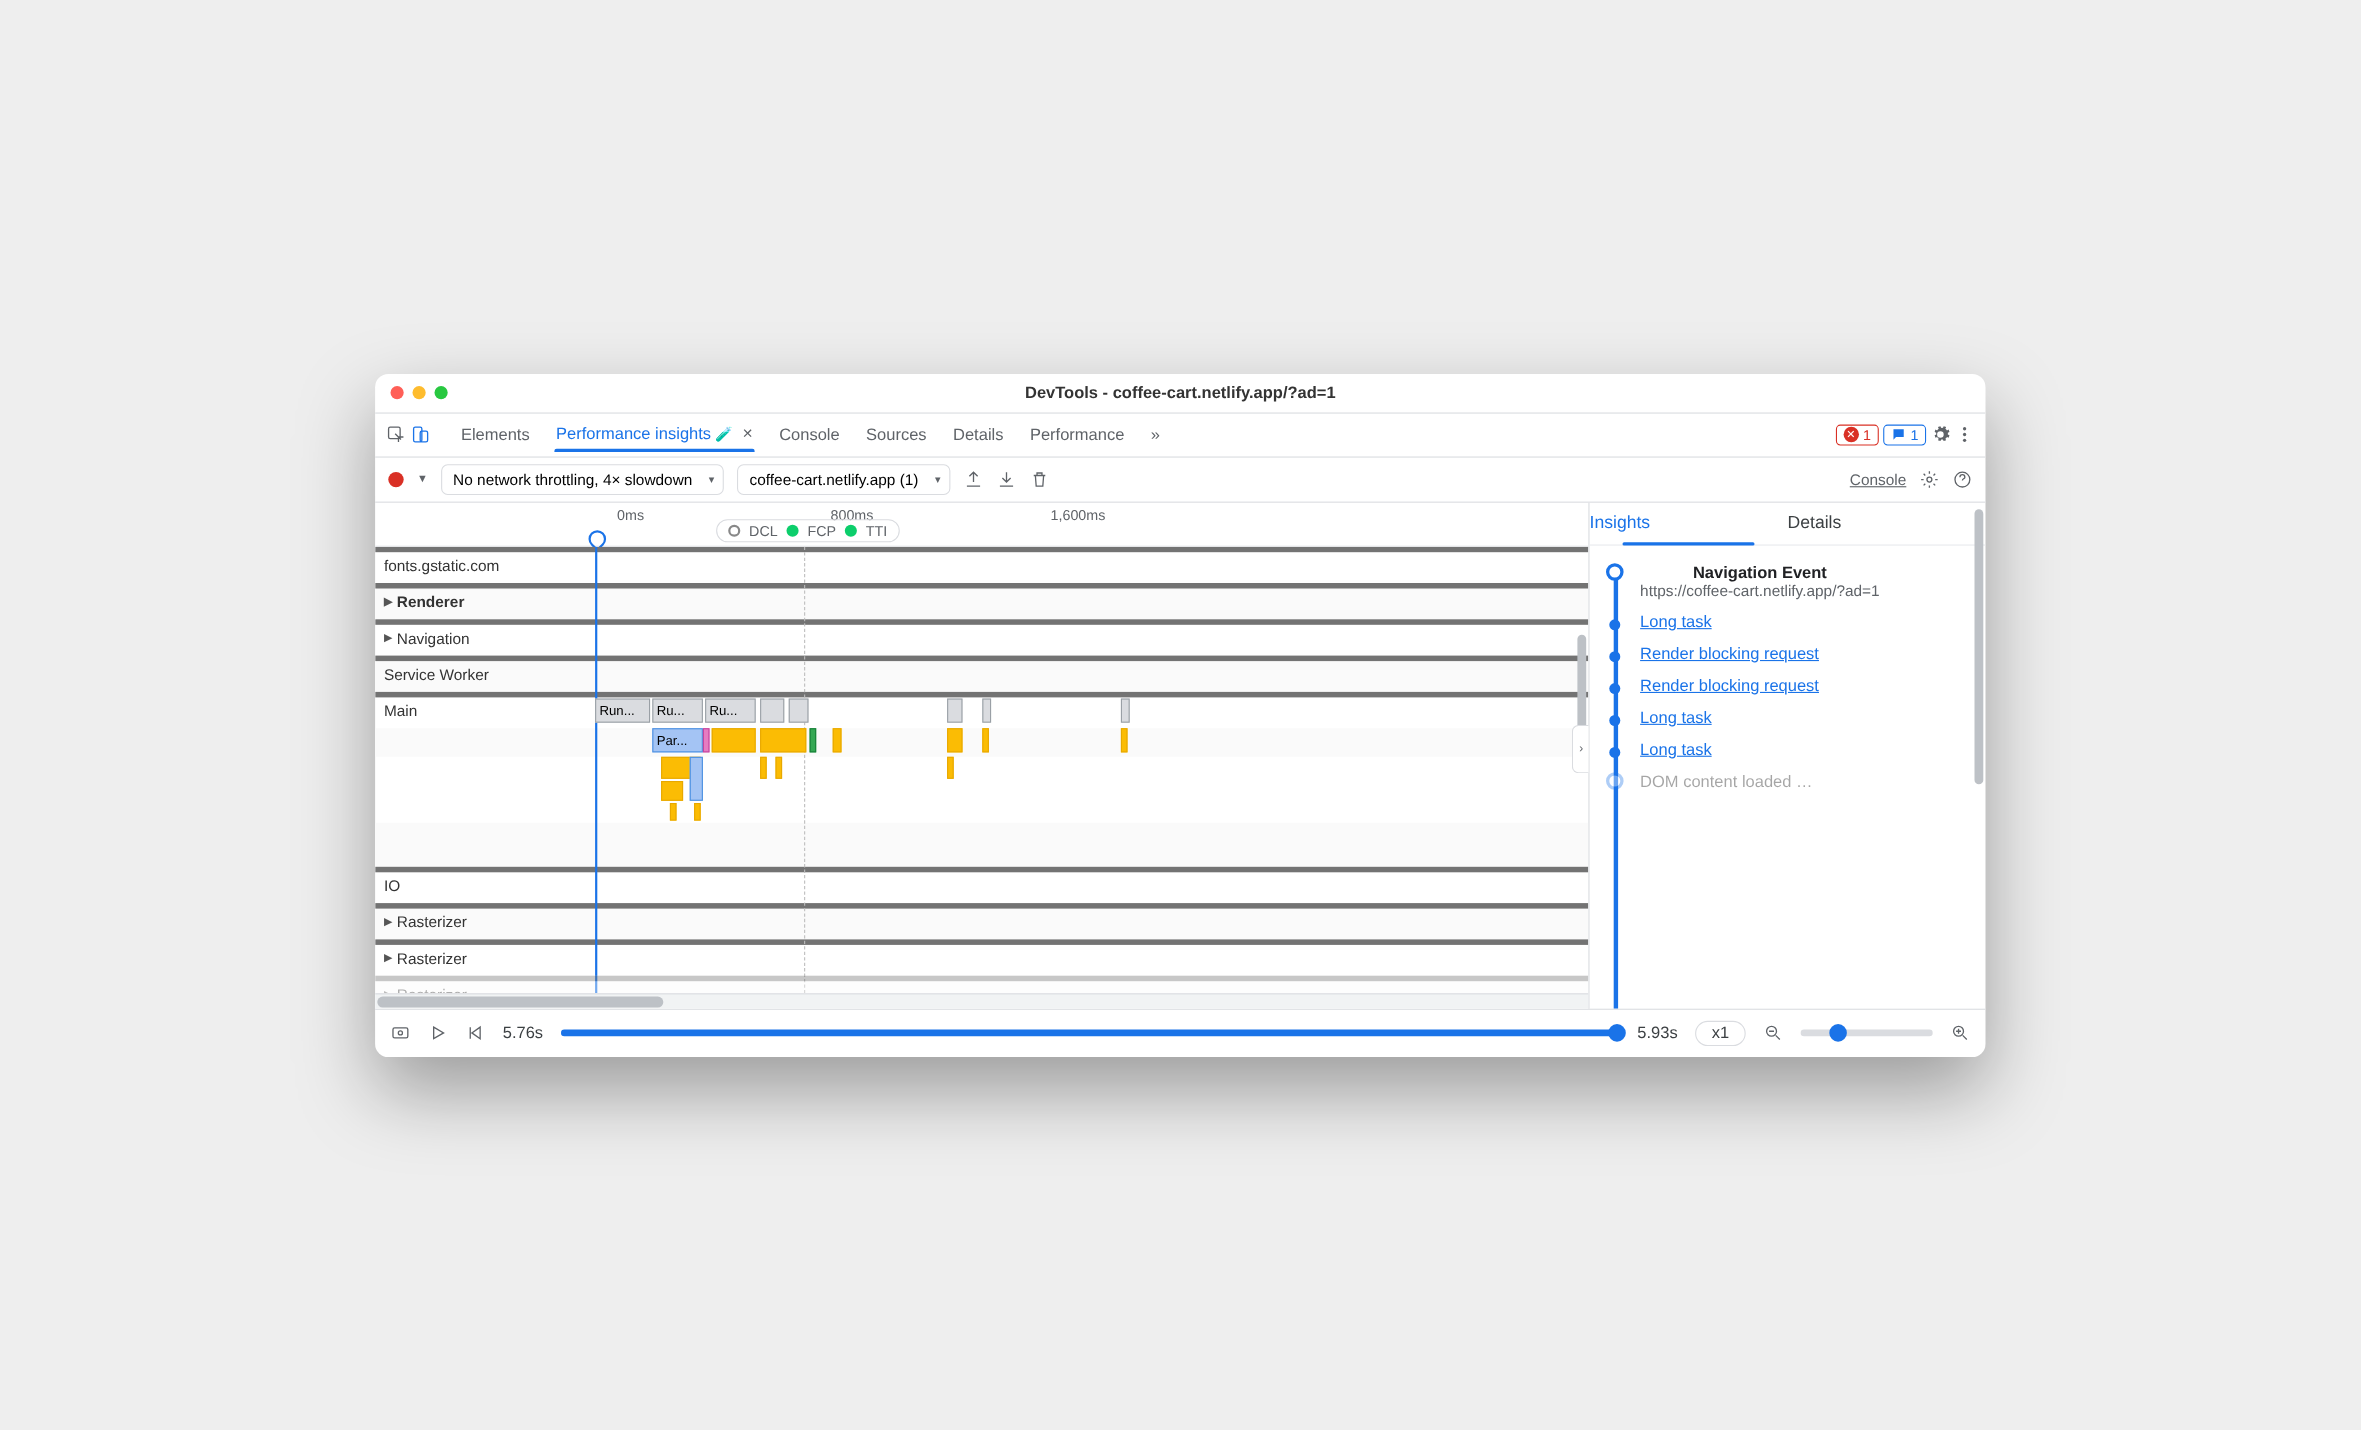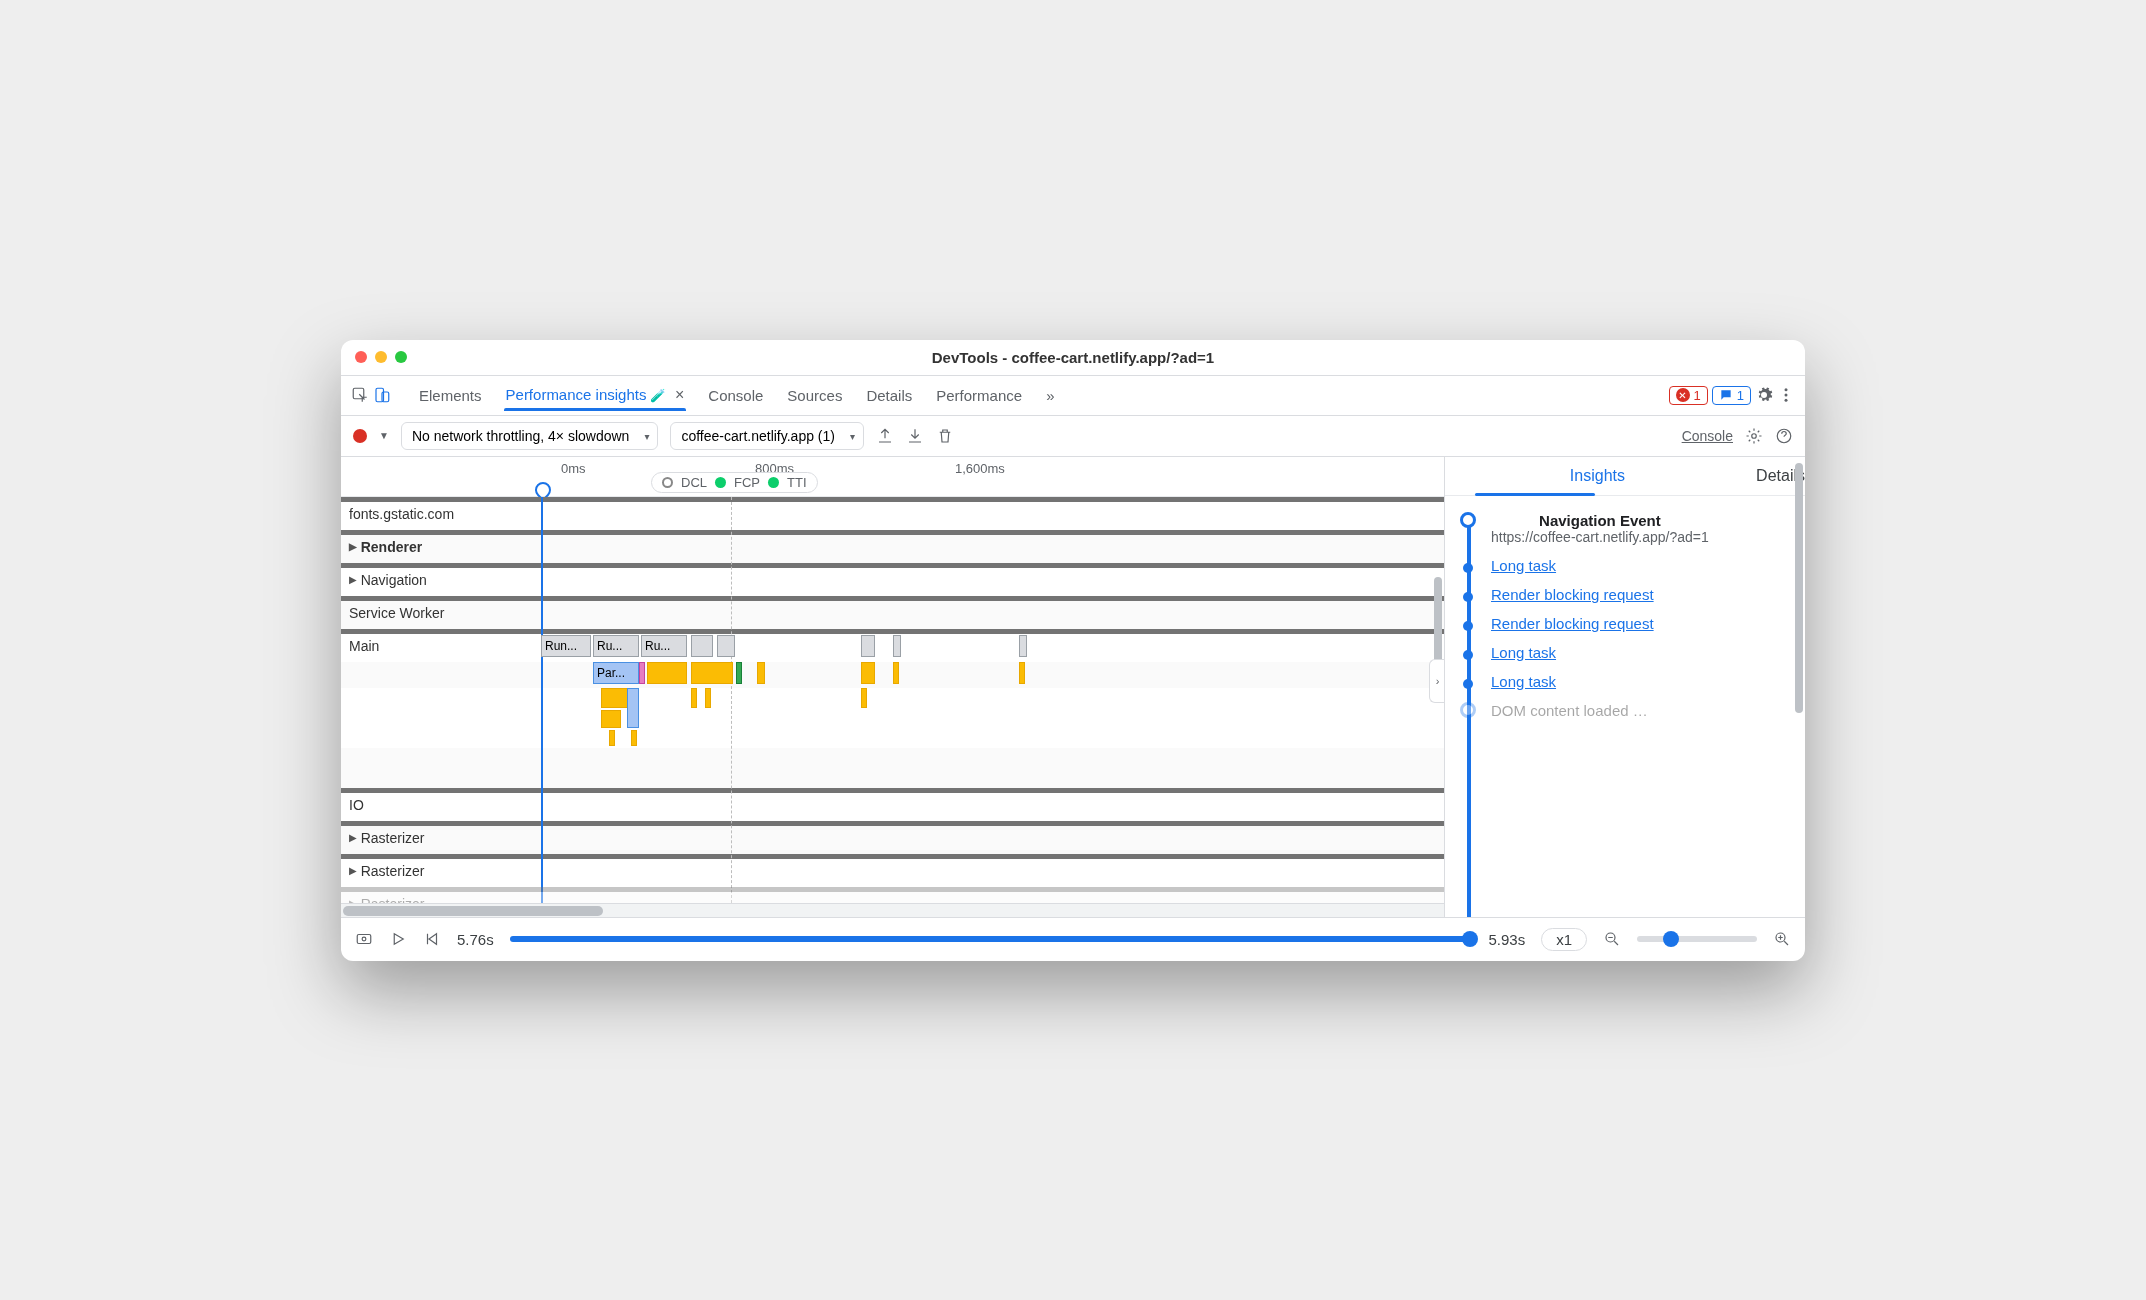--- a/index.html
+++ b/index.html
@@ -57,21 +57,21 @@
   .flame.green{background:#34a853;border-color:#188038;}
   .flame.pink{background:#e67cc1;border-color:#c5449e;}
   .hscroll{height:14px;background:#f1f3f4;border-top:1px solid #dadce0;position:relative;}
   .hscroll-thumb{position:absolute;left:2px;top:2px;width:260px;height:10px;background:#bdc1c6;border-radius:5px;}
   .vline{position:absolute;top:0;bottom:0;width:0;border-left:1px dashed #bdbdbd;}
   .vline.solid{border-left:2px solid #1a73e8;}
   .expand-handle{position:absolute;right:-1px;top:44%;width:16px;height:44px;border:1px solid #dadce0;border-right:none;border-radius:6px 0 0 6px;background:#fff;display:flex;align-items:center;justify-content:center;font-size:11px;color:#5f6368;cursor:pointer;}
   .right-scroll{position:absolute;right:2px;top:6px;width:8px;height:250px;background:#bdc1c6;border-radius:4px;}
   
   .insight-tabs{display:flex;border-bottom:1px solid #e8eaed;font-size:16px;color:#3c4043;}
-  .insight-tab{flex:1;text-align:right;padding:10px 0;cursor:pointer;position:relative;}
+  .insight-tab{flex:1;text-align:left;padding:10px 0;cursor:pointer;position:relative;}
   .insight-tab.active{color:#1a73e8;font-weight:500;}
   .insight-tab.active::after{content:"";position:absolute;left:30px;right:30px;bottom:-1px;height:3px;background:#1a73e8;border-radius:2px;}
   .throttle-line{padding:12px 14px;display:flex;align-items:center;gap:10px;font-size:15px;color:#3c4043;border-bottom:1px solid #e8eaed;}
   .pill{border:1px solid #dadce0;border-radius:16px;padding:3px 14px;font-size:15px;}
   .timeline-list{flex:1;overflow:hidden;padding:10px 14px 0 14px;position:relative;}
   .node{display:flex;gap:14px;padding:6px 0;}
   .bullet-col{width:18px;display:flex;flex-direction:column;align-items:center;}
   .node-ring{width:16px;height:16px;border:3px solid #1a73e8;border-radius:50%;background:#fff;z-index:1;}
   .node-dot{width:10px;height:10px;background:#1a73e8;border-radius:50%;z-index:1;margin-top:6px;}
   .tl-line{position:absolute;left:22px;top:26px;bottom:0;width:4px;background:#1a73e8;}

